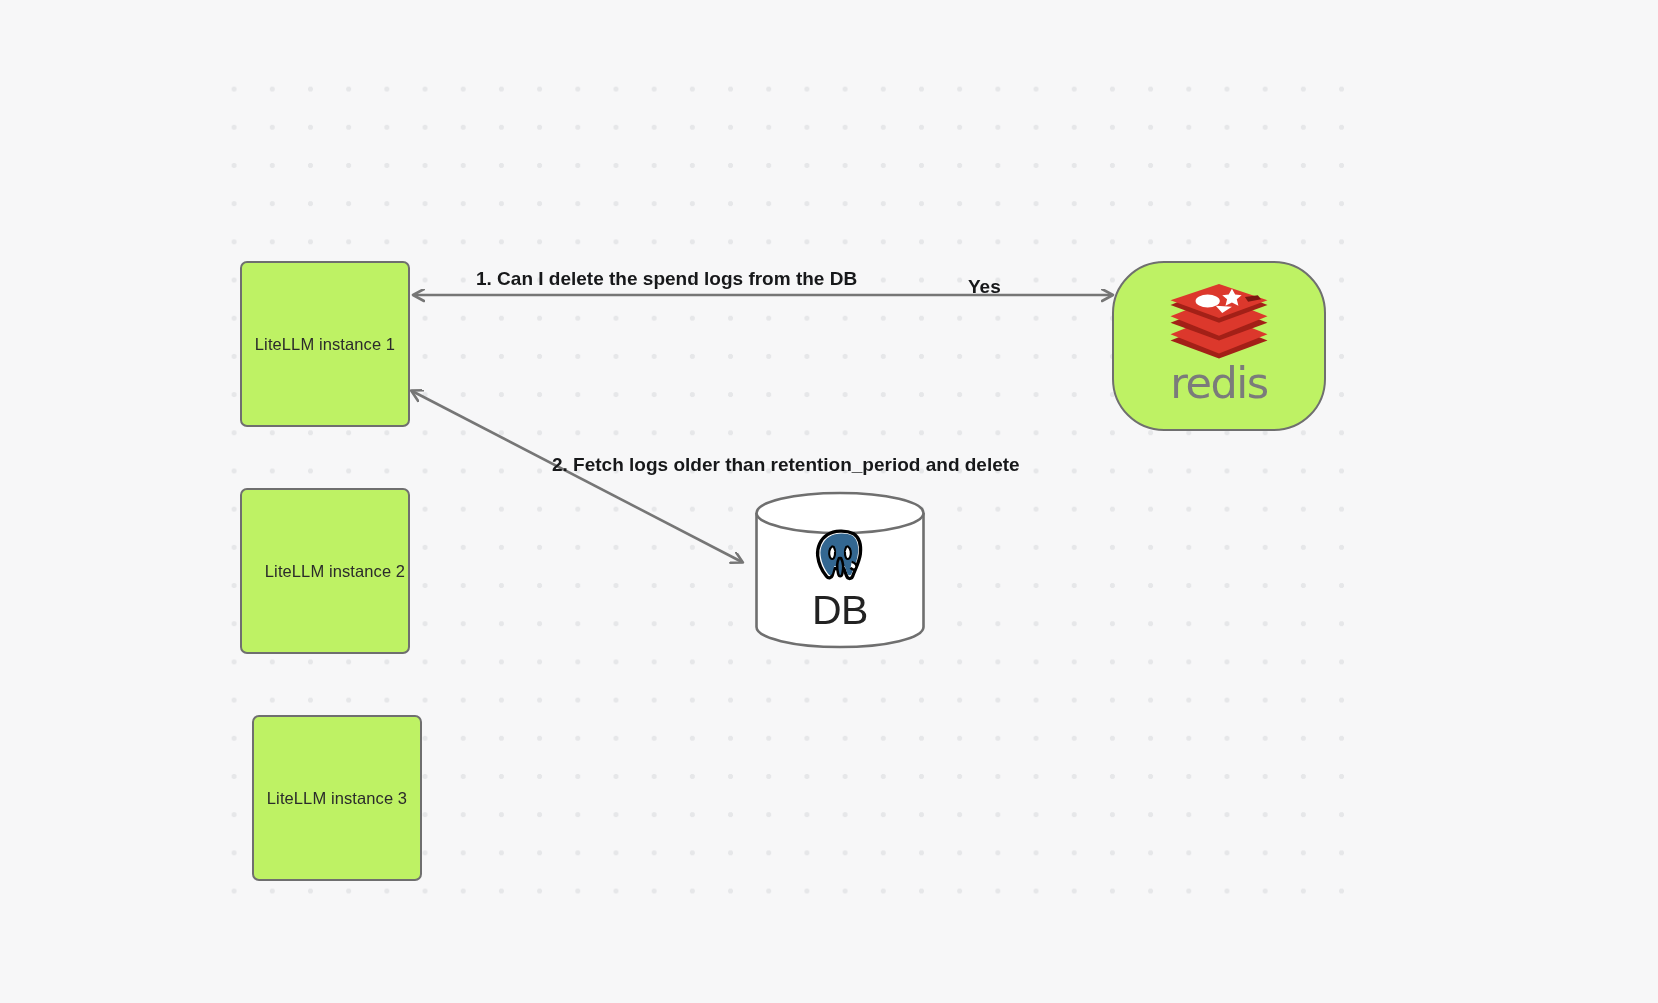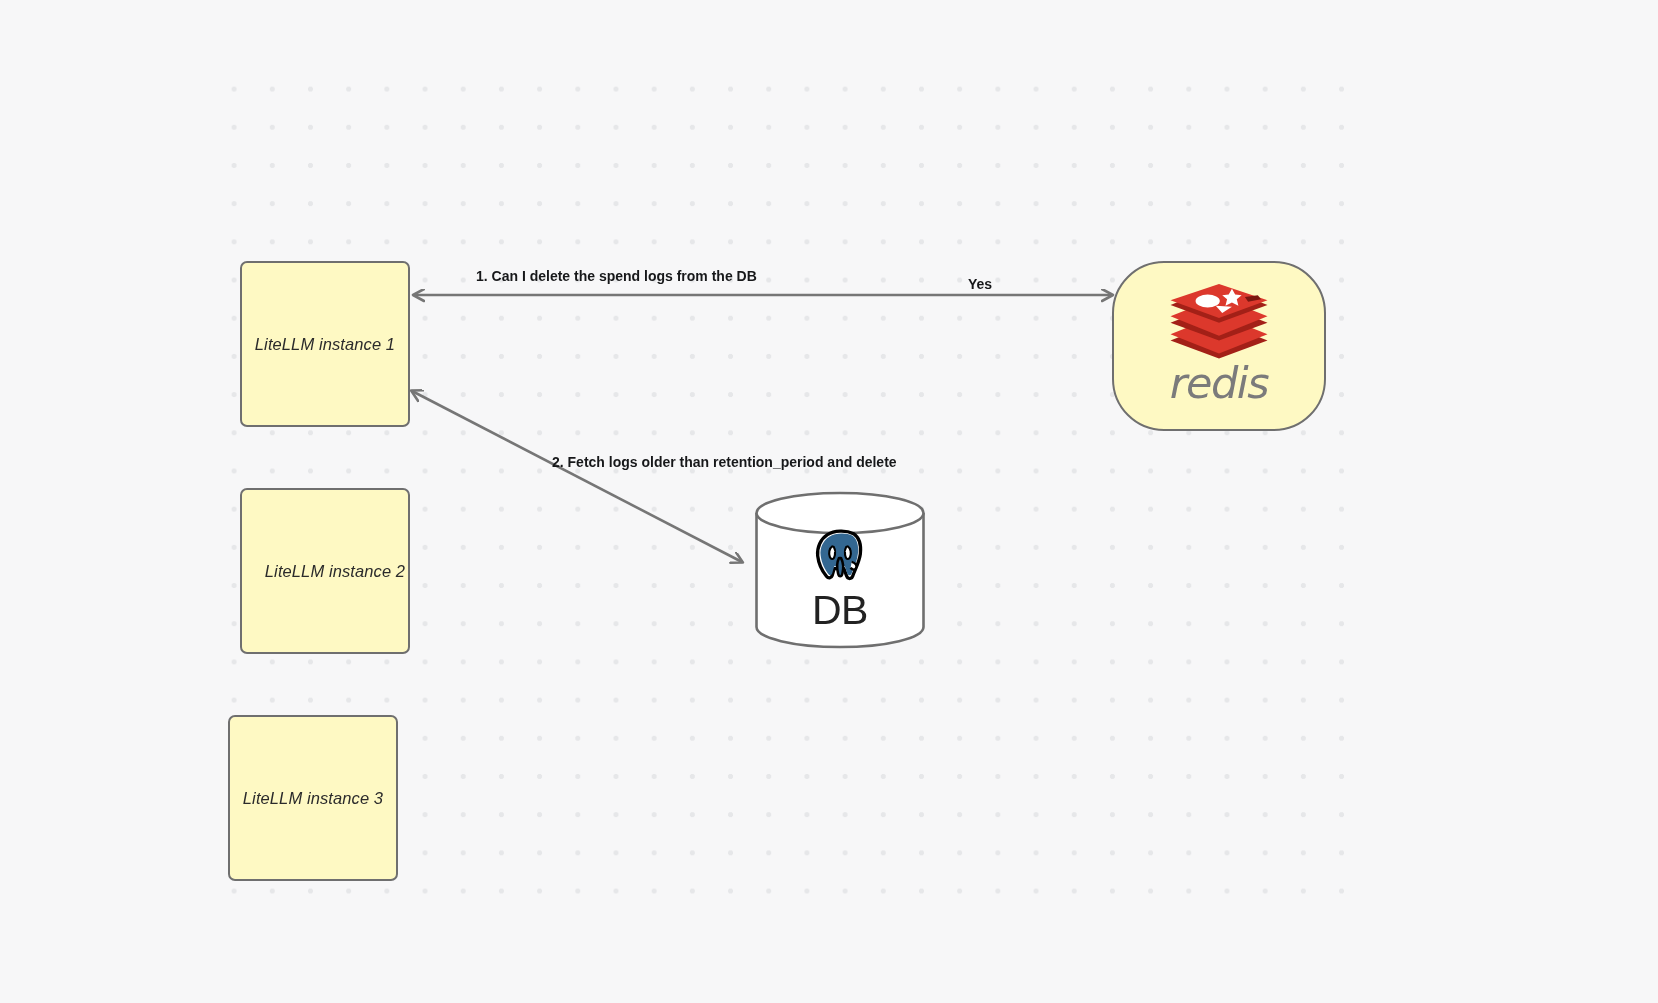--- a/index.html
+++ b/index.html
@@ -30,44 +30,43 @@
     height: 840px;
     background-image: radial-gradient(circle, #e6e7e9 2.6px, rgba(0,0,0,0) 2.8px);
     background-size: 38.2px 38.2px;
     background-position: 10px 15px;
     pointer-events: none;
   }
 
   .node {
     position: absolute;
     box-sizing: border-box;
-    background: #fef9c3;
+    background: #bef264;
     border: 2.6px solid #6f6f6f;
     display: flex;
     align-items: center;
     justify-content: center;
-    font-style: italic;
   }
 
   .instance-box {
     border-radius: 7px;
     width: 170px;
     height: 166px;
   }
   .instance-label {
     font-size: 16.5px;
     color: #2b2b2b;
     font-family: "Liberation Sans", sans-serif;
     letter-spacing: 0.1px;
     user-select: none;
   }
 
   #instance-1 { left: 240px; top: 261px; }
   #instance-2 { left: 240px; top: 488px; padding-left: 20px; }
-  #instance-3 { left: 228px; top: 715px; }
+  #instance-3 { left: 252px; top: 715px; }
 
   
   #redis-node {
     left: 1112px;
     top: 261px;
     width: 214px;
     height: 170px;
     border-radius: 52px;
     flex-direction: column;
     gap: 2px;
@@ -113,21 +112,21 @@
     font-weight: 400;
     color: #222222;
     font-family: "Liberation Sans", sans-serif;
     letter-spacing: -0.5px;
     user-select: none;
   }
 
   
   .edge-label {
     position: absolute;
-    font-size: 14px;
+    font-size: 19px;
     font-weight: bold;
     color: #17181a;
     white-space: nowrap;
     font-family: "Liberation Sans", sans-serif;
     user-select: none;
   }
   #label-1 { left: 476px; top: 268px; }
   #label-1b { left: 968px; top: 276px; }
   #label-2 { left: 552px; top: 454px; }
 

